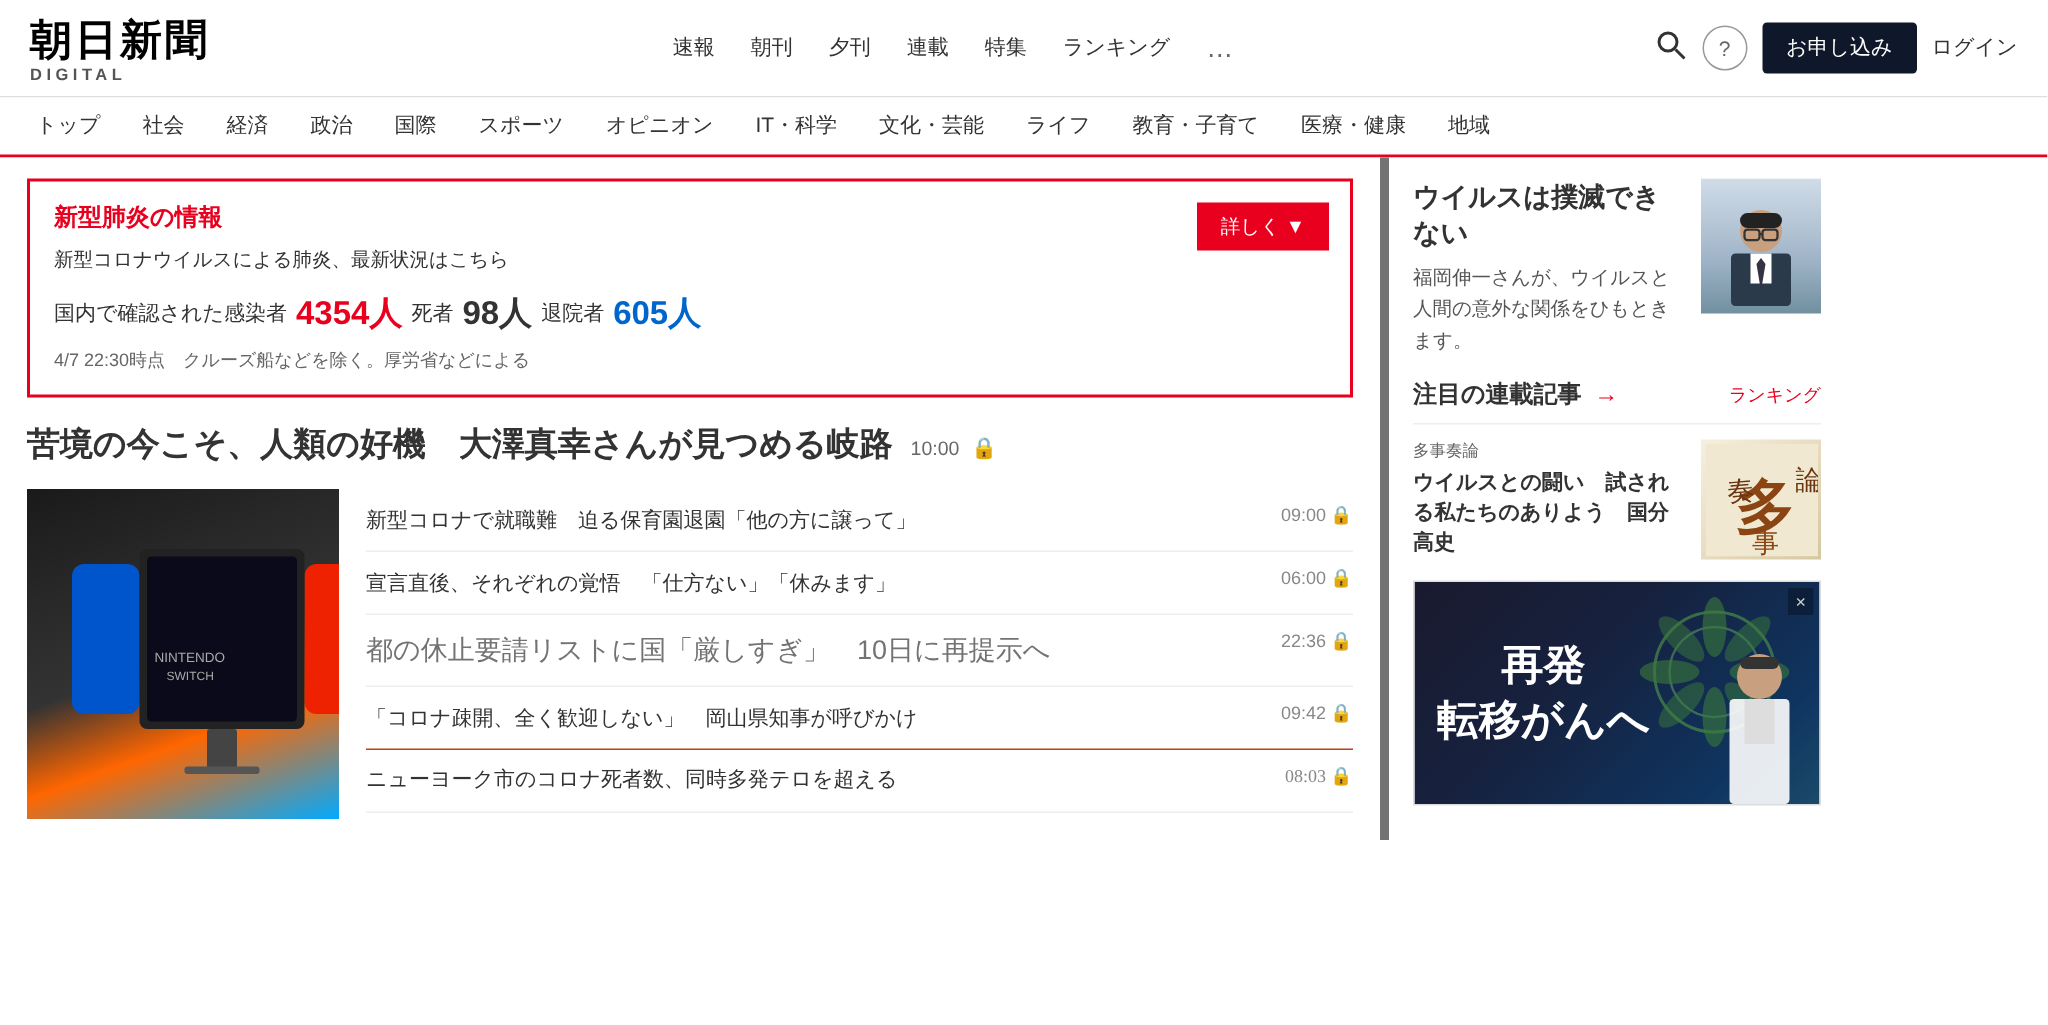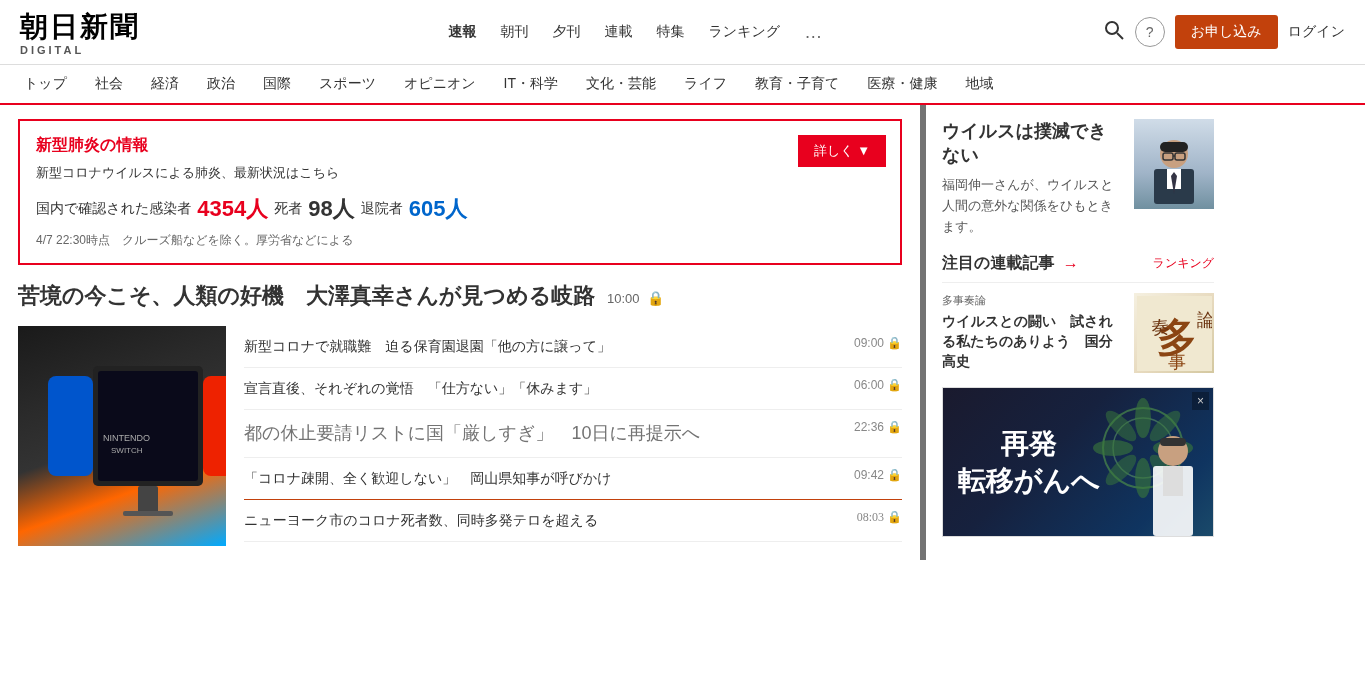--- a/index.html
+++ b/index.html
@@ -11,40 +11,40 @@
 </head>
 <body>
 
 <header style="display:flex; align-items:center; padding:8px 20px; border-bottom:1px solid #ddd; background:#fff;">
   <div class="logo-area">
     <div class="logo-kanji">朝日新聞</div>
     <div class="logo-digital">DIGITAL</div>
   </div>
 
   <nav style="display:flex; align-items:center; gap:24px; flex:1; justify-content:center;">
-    <a href="#" style="text-decoration:none;color:#333;font-size:14px;font-weight:bold;">速報</a>
+    <a href="#" style="text-decoration:none;color:#333;font-size:14px;">速報</a>
     <a href="#" style="text-decoration:none;color:#333;font-size:14px;">朝刊</a>
     <a href="#" style="text-decoration:none;color:#333;font-size:14px;">夕刊</a>
     <a href="#" style="text-decoration:none;color:#333;font-size:14px;">連載</a>
     <a href="#" style="text-decoration:none;color:#333;font-size:14px;">特集</a>
     <a href="#" style="text-decoration:none;color:#333;font-size:14px;">ランキング</a>
     <span style="font-size:18px;color:#666;cursor:pointer;">…</span>
   </nav>
 
   <div style="display:flex; align-items:center; gap:10px;">
     <button style="background:none;border:none;cursor:pointer;font-size:18px;color:#333;">
       <svg width="22" height="22" viewBox="0 0 22 22" fill="none" stroke="#333" stroke-width="2">
         <circle cx="9" cy="9" r="6"></circle>
         <line x1="14" y1="14" x2="20" y2="20"></line>
       </svg>
     </button>
     <button style="width:30px;height:30px;border:1px solid #999;border-radius:50%;background:none;cursor:pointer;font-size:14px;color:#666;">
       <span>?</span>
     </button>
-    <button style="background:#c2410c;color:#fff;border:none;padding:8px 16px;font-size:14px;cursor:pointer;border-radius:3px;">お申し込み</button>
+    <button style="background:#0f172a;color:#fff;border:none;padding:8px 16px;font-size:14px;cursor:pointer;border-radius:3px;">お申し込み</button>
     <button style="background:none;border:none;font-size:14px;color:#333;cursor:pointer;">ログイン</button>
   </div>
 </header>
 
 <nav style="display:flex; align-items:center; border-bottom:2px solid #e8001e; padding:0 10px; background:#fff;">
   <a href="#" style="text-decoration:none;color:#333;font-size:14px;padding:10px 14px;">トップ</a>
   <a href="#" style="text-decoration:none;color:#333;font-size:14px;padding:10px 14px;">社会</a>
   <a href="#" style="text-decoration:none;color:#333;font-size:14px;padding:10px 14px;">経済</a>
   <a href="#" style="text-decoration:none;color:#333;font-size:14px;padding:10px 14px;">政治</a>
   <a href="#" style="text-decoration:none;color:#333;font-size:14px;padding:10px 14px;">国際</a>

